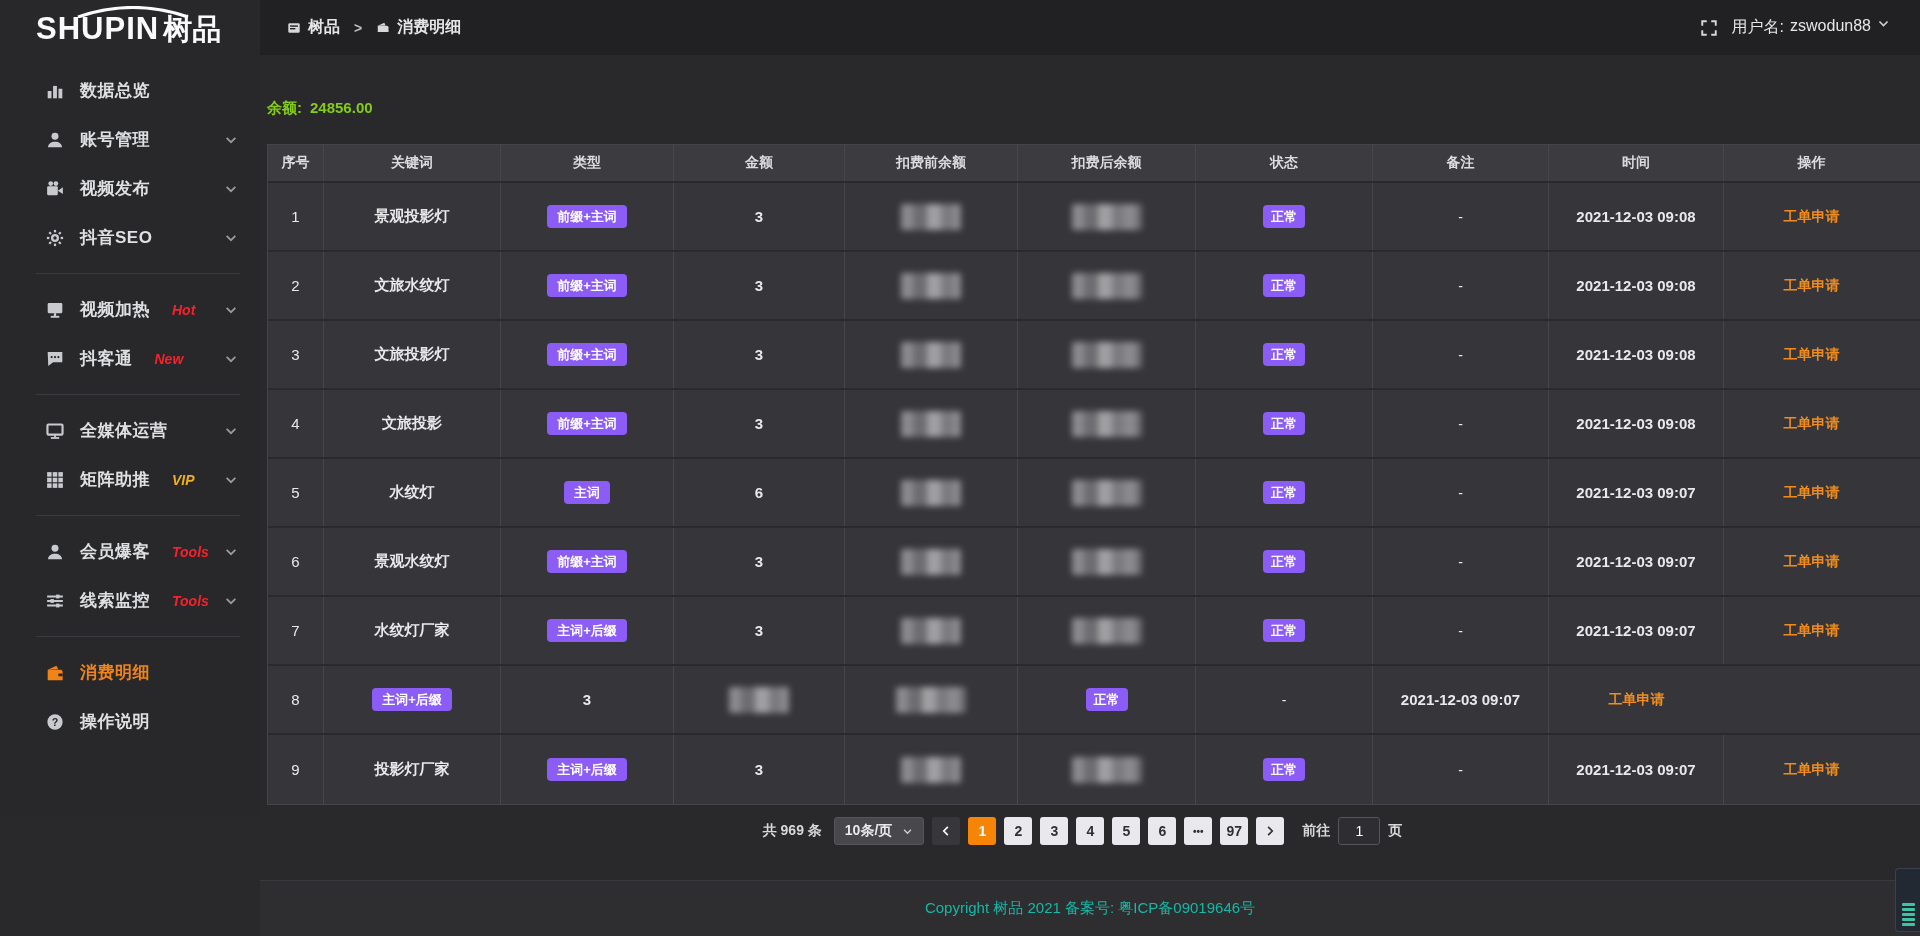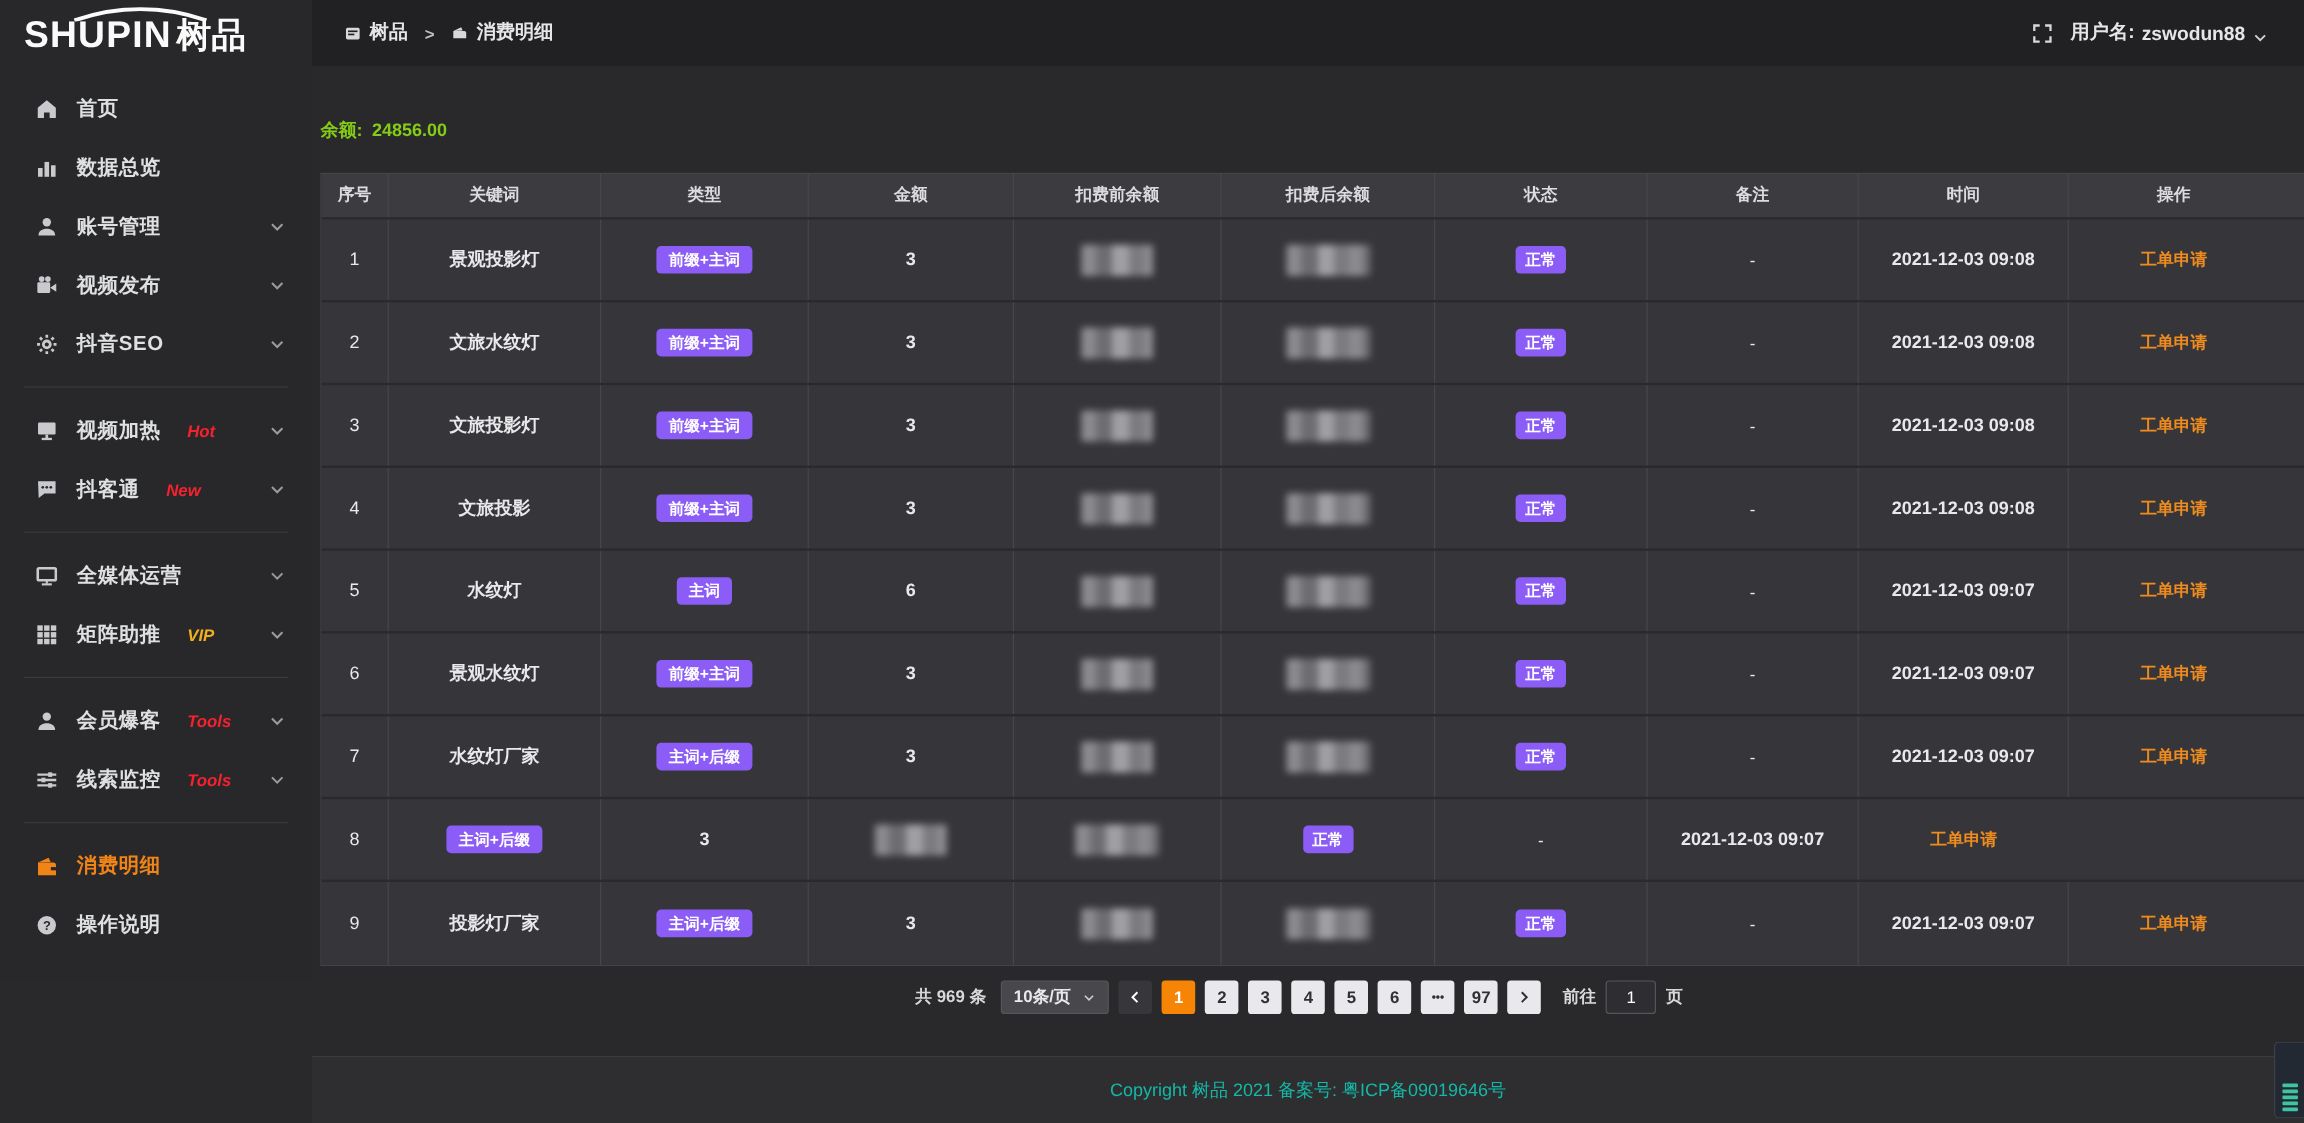--- a/index.html
+++ b/index.html
@@ -1,21 +1,21 @@
 <!DOCTYPE html>
 <html><head>
 <meta charset="utf-8">
 <style>
   * { margin:0; padding:0; box-sizing:border-box; }
   html,body { width:1920px; height:936px; overflow:hidden; background:#29292c;
     font-family:"Liberation Sans","DejaVu Sans",sans-serif; }
   .app { display:flex; width:1920px; height:936px; position:relative; }
 
   
-  .sidebar { width:260px; height:816px; background:#28282b; flex:0 0 260px; }
+  .sidebar { width:260px; height:816px; background:#28282b; flex:0 0 260px;padding-left:16px; }
   .logo { padding:10px 0 6px 20px; height:64px; color:#fff; position:relative; }
   .logo-arc { position:absolute; left:58px; top:6px; }
   .logo-text { font-size:31px; font-weight:800; letter-spacing:1px; color:#fafafa; }
   .logo-cn { font-size:29px; font-weight:800; color:#fafafa; margin-left:4px; }
   .nav { list-style:none; margin-top:2px; }
   .nav-item { height:49px; display:flex; align-items:center; padding:0 22px 0 30px;
     color:#dfe0e2; cursor:pointer; }
   .nav-item .icon { width:18px; height:18px; margin-right:16px; color:#c9cacd; flex:0 0 18px; }
   .nav-item .icon svg { width:18px; height:18px; display:block; }
   .nav-label { font-size:17px; font-weight:600; letter-spacing:0.5px; }
@@ -29,21 +29,21 @@
   .main { flex:1; display:flex; flex-direction:column; min-width:0; }
   .topbar { height:55px; background:#212124; display:flex; align-items:center;
     padding:0 30px 0 27px; color:#e6e6e8; flex:0 0 55px; }
   .crumb { display:flex; align-items:center; font-size:16px; font-weight:600; }
   .crumb .icon { width:14px; height:14px; margin-right:7px; color:#d8d8da; }
   .crumb .icon svg { width:14px; height:14px; display:block; }
   .crumb-sep { margin:0 14px; color:#c0c0c3; font-size:14px; font-weight:700; }
   .topbar-right { margin-left:auto; display:flex; align-items:center; gap:14px; }
   .fs-btn { width:18px; height:18px; color:#d8d8da; cursor:pointer; }
   .fs-btn svg { width:18px; height:18px; display:block; }
-  .user-wrap { display:flex; align-items:flex-end; gap:6px; cursor:pointer; font-size:16px;font-weight:bold; }
+  .user-wrap { display:flex; align-items:flex-start; gap:6px; cursor:pointer; font-size:16px; }
   .user-wrap .chev { width:13px; height:13px; color:#cfcfd2; }
   .user-wrap .chev svg { width:13px; height:13px; display:block; }
 
   .content { flex:1; padding:0 22px 0 7px; background:#29292c; }
   .balance { margin-top:44px; font-size:15px; font-weight:700; color:#84cc16; }
   .balance b { margin-left:8px; font-size:15px; }
 
   
   :root { --cols:56px 177px 173px 171px 173px 178px 177px 176px 175px 175px; }
   .table { margin-top:26px; width:1831px; border:1px solid #454549; }
@@ -104,28 +104,20 @@
     <div class="logo">
       <svg class="logo-arc" width="118" height="12" viewBox="0 0 118 12">
           <path d="M4 11 Q59 -8 114 11" fill="none" stroke="#fafafa" stroke-width="3.2"></path>
         </svg>
       <span class="logo-text">SHUPIN</span><span class="logo-cn">树品</span>
     </div>
     <ul class="nav" id="nav">
         <li class="nav-item">
           <span class="icon">
             <svg viewBox="0 0 16 16">
-              <path d="M8 1.3 14.7 7v7.6h-4.6v-4.2H5.9v4.2H1.3V7z" fill="currentColor"></path>
-            </svg>
-          </span>
-          <span class="nav-label">首页</span>
-        </li>
-        <li class="nav-item">
-          <span class="icon">
-            <svg viewBox="0 0 16 16">
               <rect x="1.5" y="8" width="3.4" height="6.5" fill="currentColor"></rect>
               <rect x="6.3" y="3.5" width="3.4" height="11" fill="currentColor"></rect>
               <rect x="11.1" y="6" width="3.4" height="8.5" fill="currentColor"></rect>
             </svg>
           </span>
           <span class="nav-label">数据总览</span>
         </li>
         <li class="nav-item">
           <span class="icon">
             <svg viewBox="0 0 16 16">

